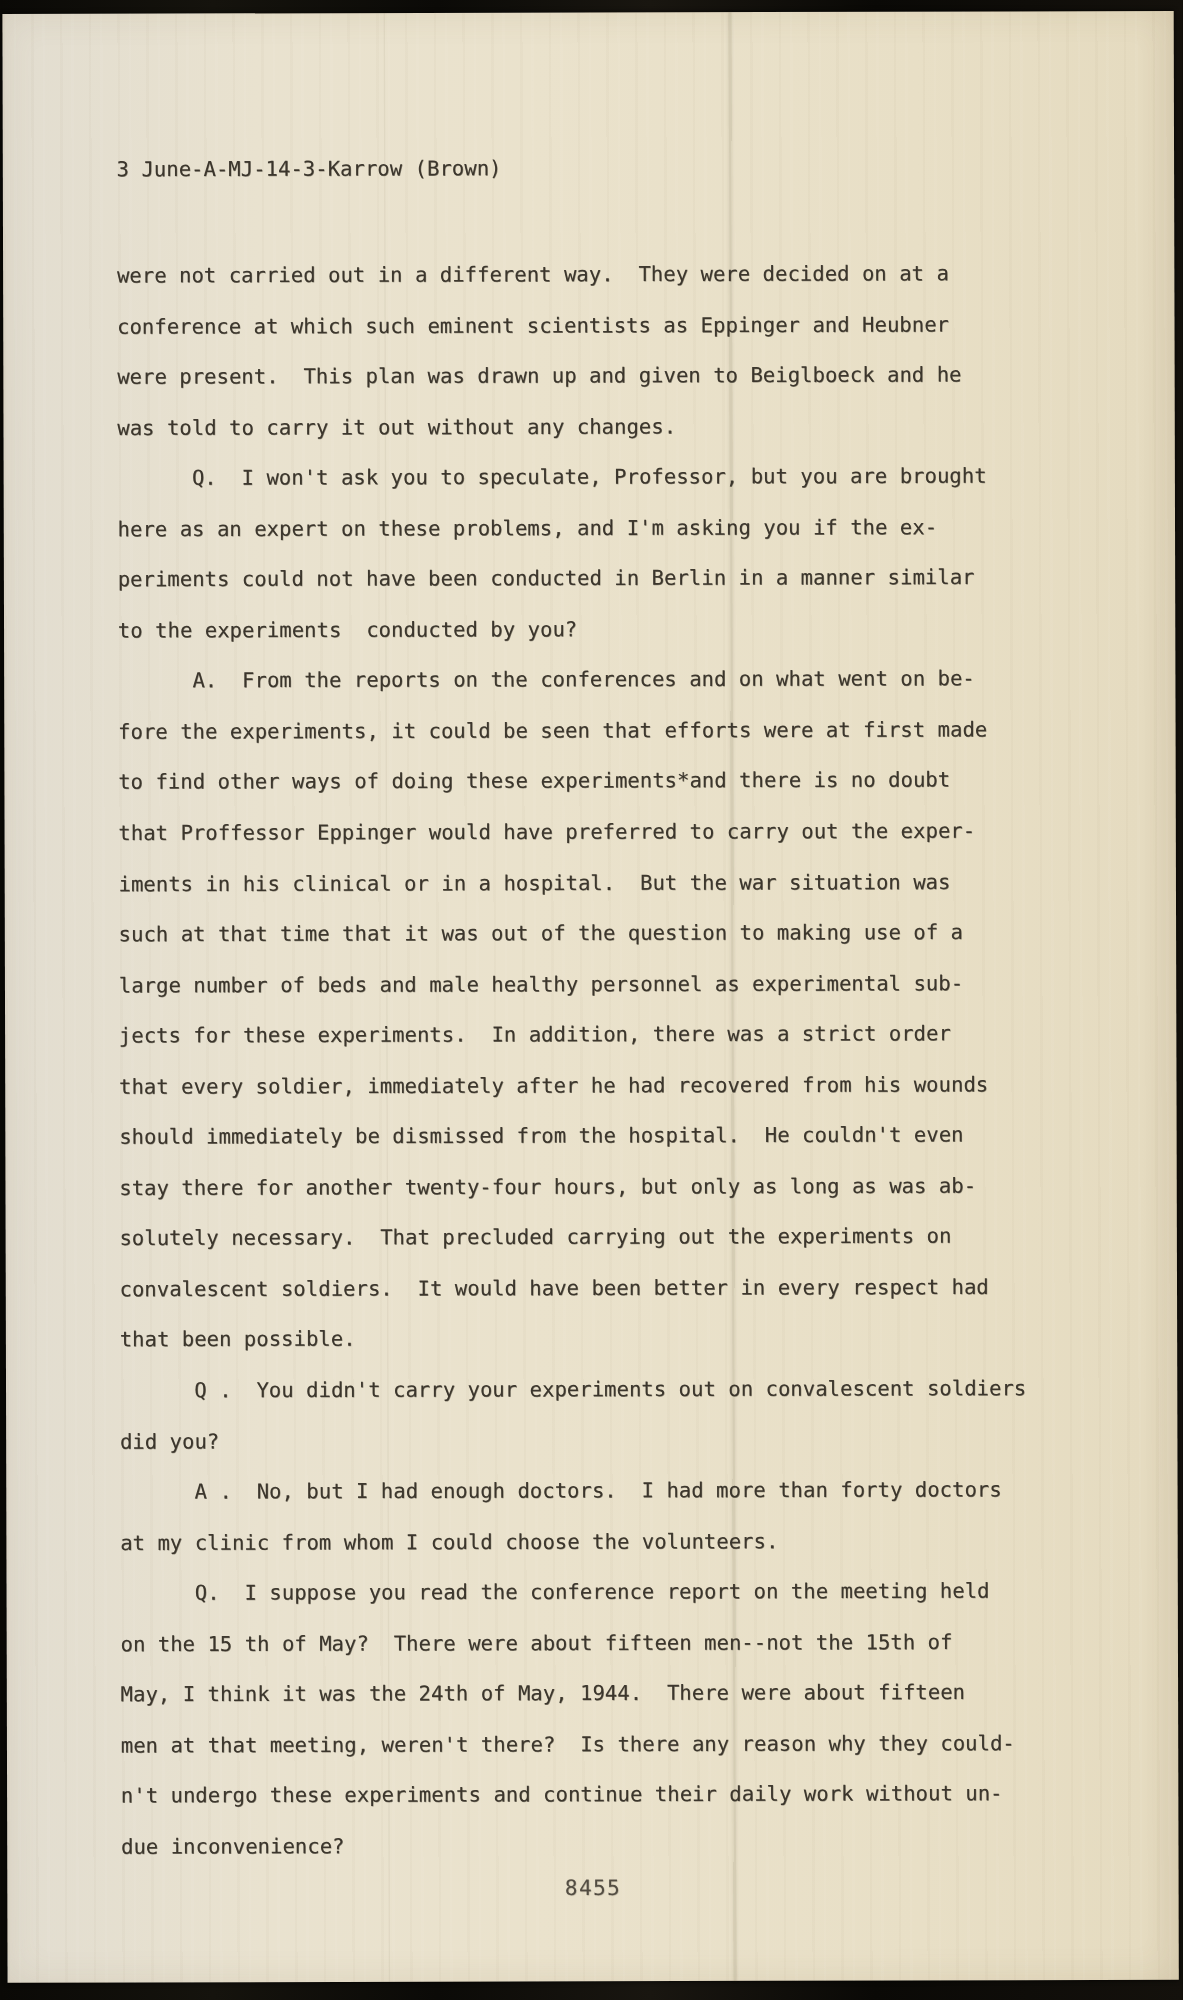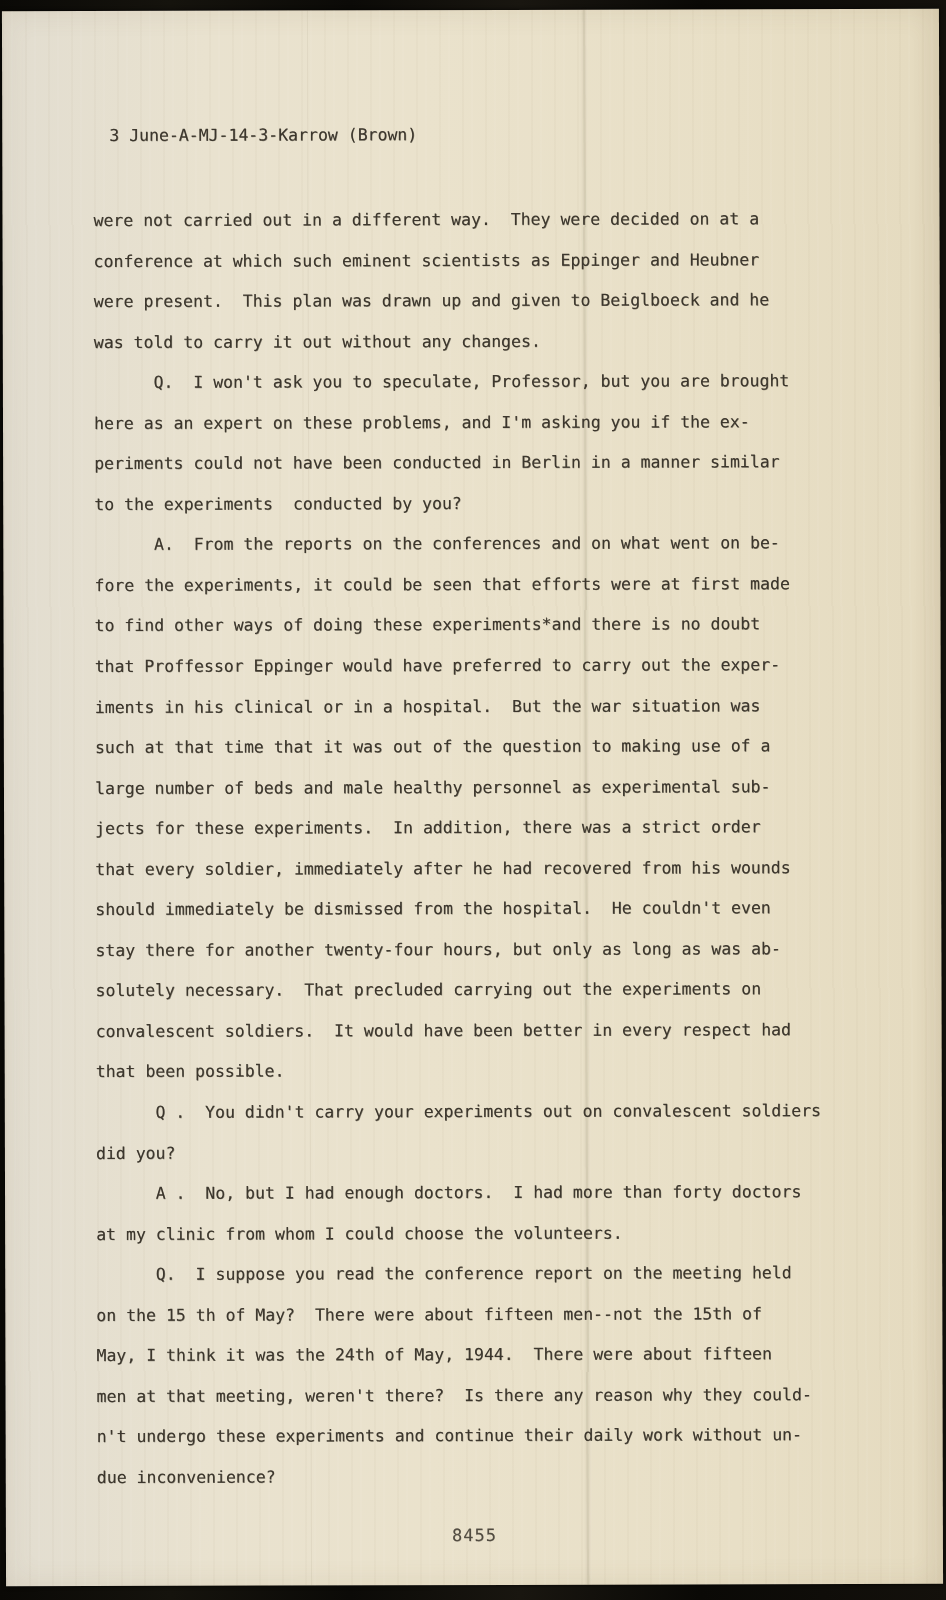--- a/index.html
+++ b/index.html
@@ -62,42 +62,40 @@
     color: rgba(52, 47, 38, 0.92);
     text-shadow: 0.4px 0.4px 0.5px rgba(62, 56, 44, 0.55);
   }
   .doc-header {
     position: absolute;
     left: 91px;
     top: 67px;
     font-size: 16.5px;
     line-height: 23px;
     white-space: pre;
-    margin-left: 16px;
   }
   .transcript {
     position: absolute;
     left: 91px;
     top: 190px;
     font-size: 16.5px;
   }
   .line {
     white-space: pre;
     height: 40.55px;
     line-height: 40.55px;
   }
   .page-number {
     position: absolute;
     left: 446px;
     top: 1491px;
     font-size: 17px;
     letter-spacing: 1px;
     color: rgba(58, 53, 43, 0.78);
     text-shadow: 0.4px 0.4px 0.6px rgba(62, 56, 44, 0.4);
-    margin-top: 24px;
   }
 </style>
 </head>
 <body>
 
 <div class="scan-bg"></div>
 
 <div class="paper">
   <div class="fold-line"></div>
   <div class="fold-line-2"></div>

